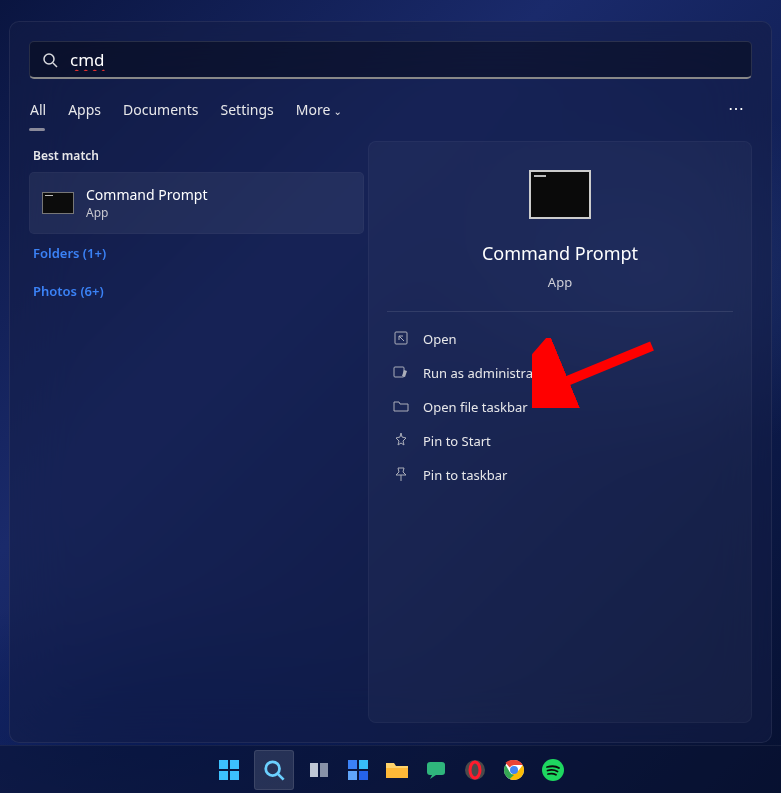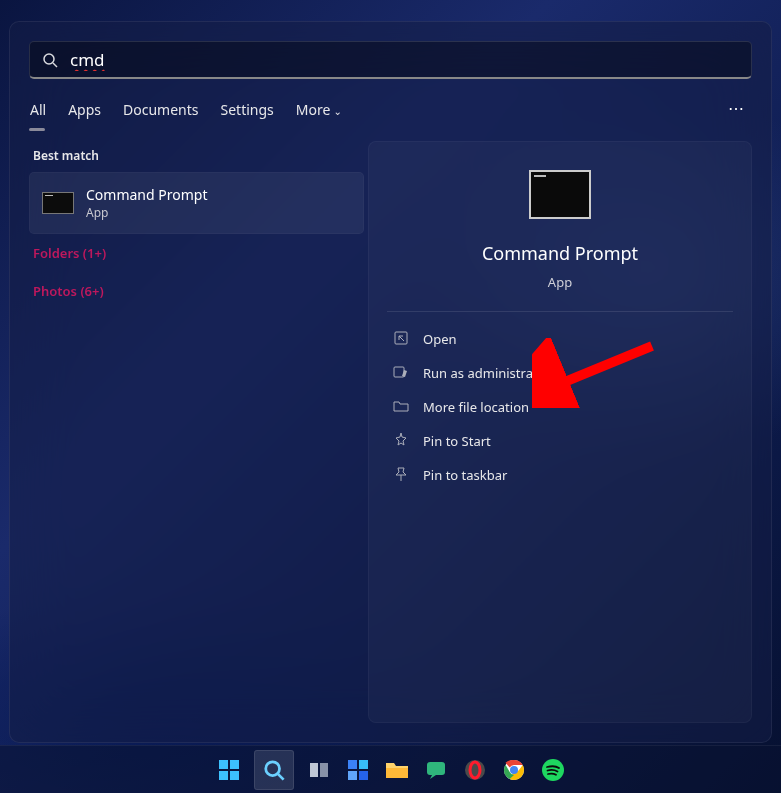--- a/index.html
+++ b/index.html
@@ -72,21 +72,21 @@
     width: 32px; height: 22px; background: #0c0c0c;
     border: 1px solid #777; position: relative;
   }
   .cmd-thumb::before {
     content: ""; position: absolute; left: 2px; top: 2px;
     width: 8px; height: 1px; background: #bbb;
   }
   .result-title { font-size: 14px; }
   .result-sub { font-size: 12px; color: #c8c8d0; }
   .cat-row {
-    font-size: 13px; font-weight: 600; color: #be185d;
+    font-size: 13px; font-weight: 600; color: #3b82f6;
     padding: 10px 4px; cursor: pointer;
   }
   .right {
     flex: 1; background: rgba(255,255,255,.03);
     border: 1px solid rgba(255,255,255,.04);
     border-radius: 8px; padding: 28px 18px 18px 18px;
     min-height: 582px;
   }
   .preview-head { display: flex; flex-direction: column; align-items: center; gap: 8px; }
   .big-thumb {
@@ -183,21 +183,21 @@
         <svg class="ic" viewBox="0 0 16 16" fill="none" stroke="#ddd" stroke-width="1">
           <rect x="1" y="3" width="10" height="10" rx="1"></rect>
             <path d="M11 6l3 1-2 6-3-1" fill="#ddd" stroke="none"></path>
         </svg>
         <span>Run as administrator</span>
       </div>
       <div class="action">
         <svg class="ic" viewBox="0 0 16 16" fill="none" stroke="#ddd" stroke-width="1">
           <path d="M1 4h5l1 2h8v7H1z"></path>
         </svg>
-        <span>More file location</span>
+        <span>Open file taskbar</span>
       </div>
       <div class="action">
         <svg class="ic" viewBox="0 0 16 16" fill="none" stroke="#ddd" stroke-width="1">
           <path d="M8 1l1 4 4 1-3 3 1 4-3-2-3 2 1-4-3-3 4-1z"></path>
         </svg>
         <span>Pin to Start</span>
       </div>
       <div class="action">
         <svg class="ic" viewBox="0 0 16 16" fill="none" stroke="#ddd" stroke-width="1">
           <path d="M5 2h6l-1 4 3 3H3l3-3z"></path>

